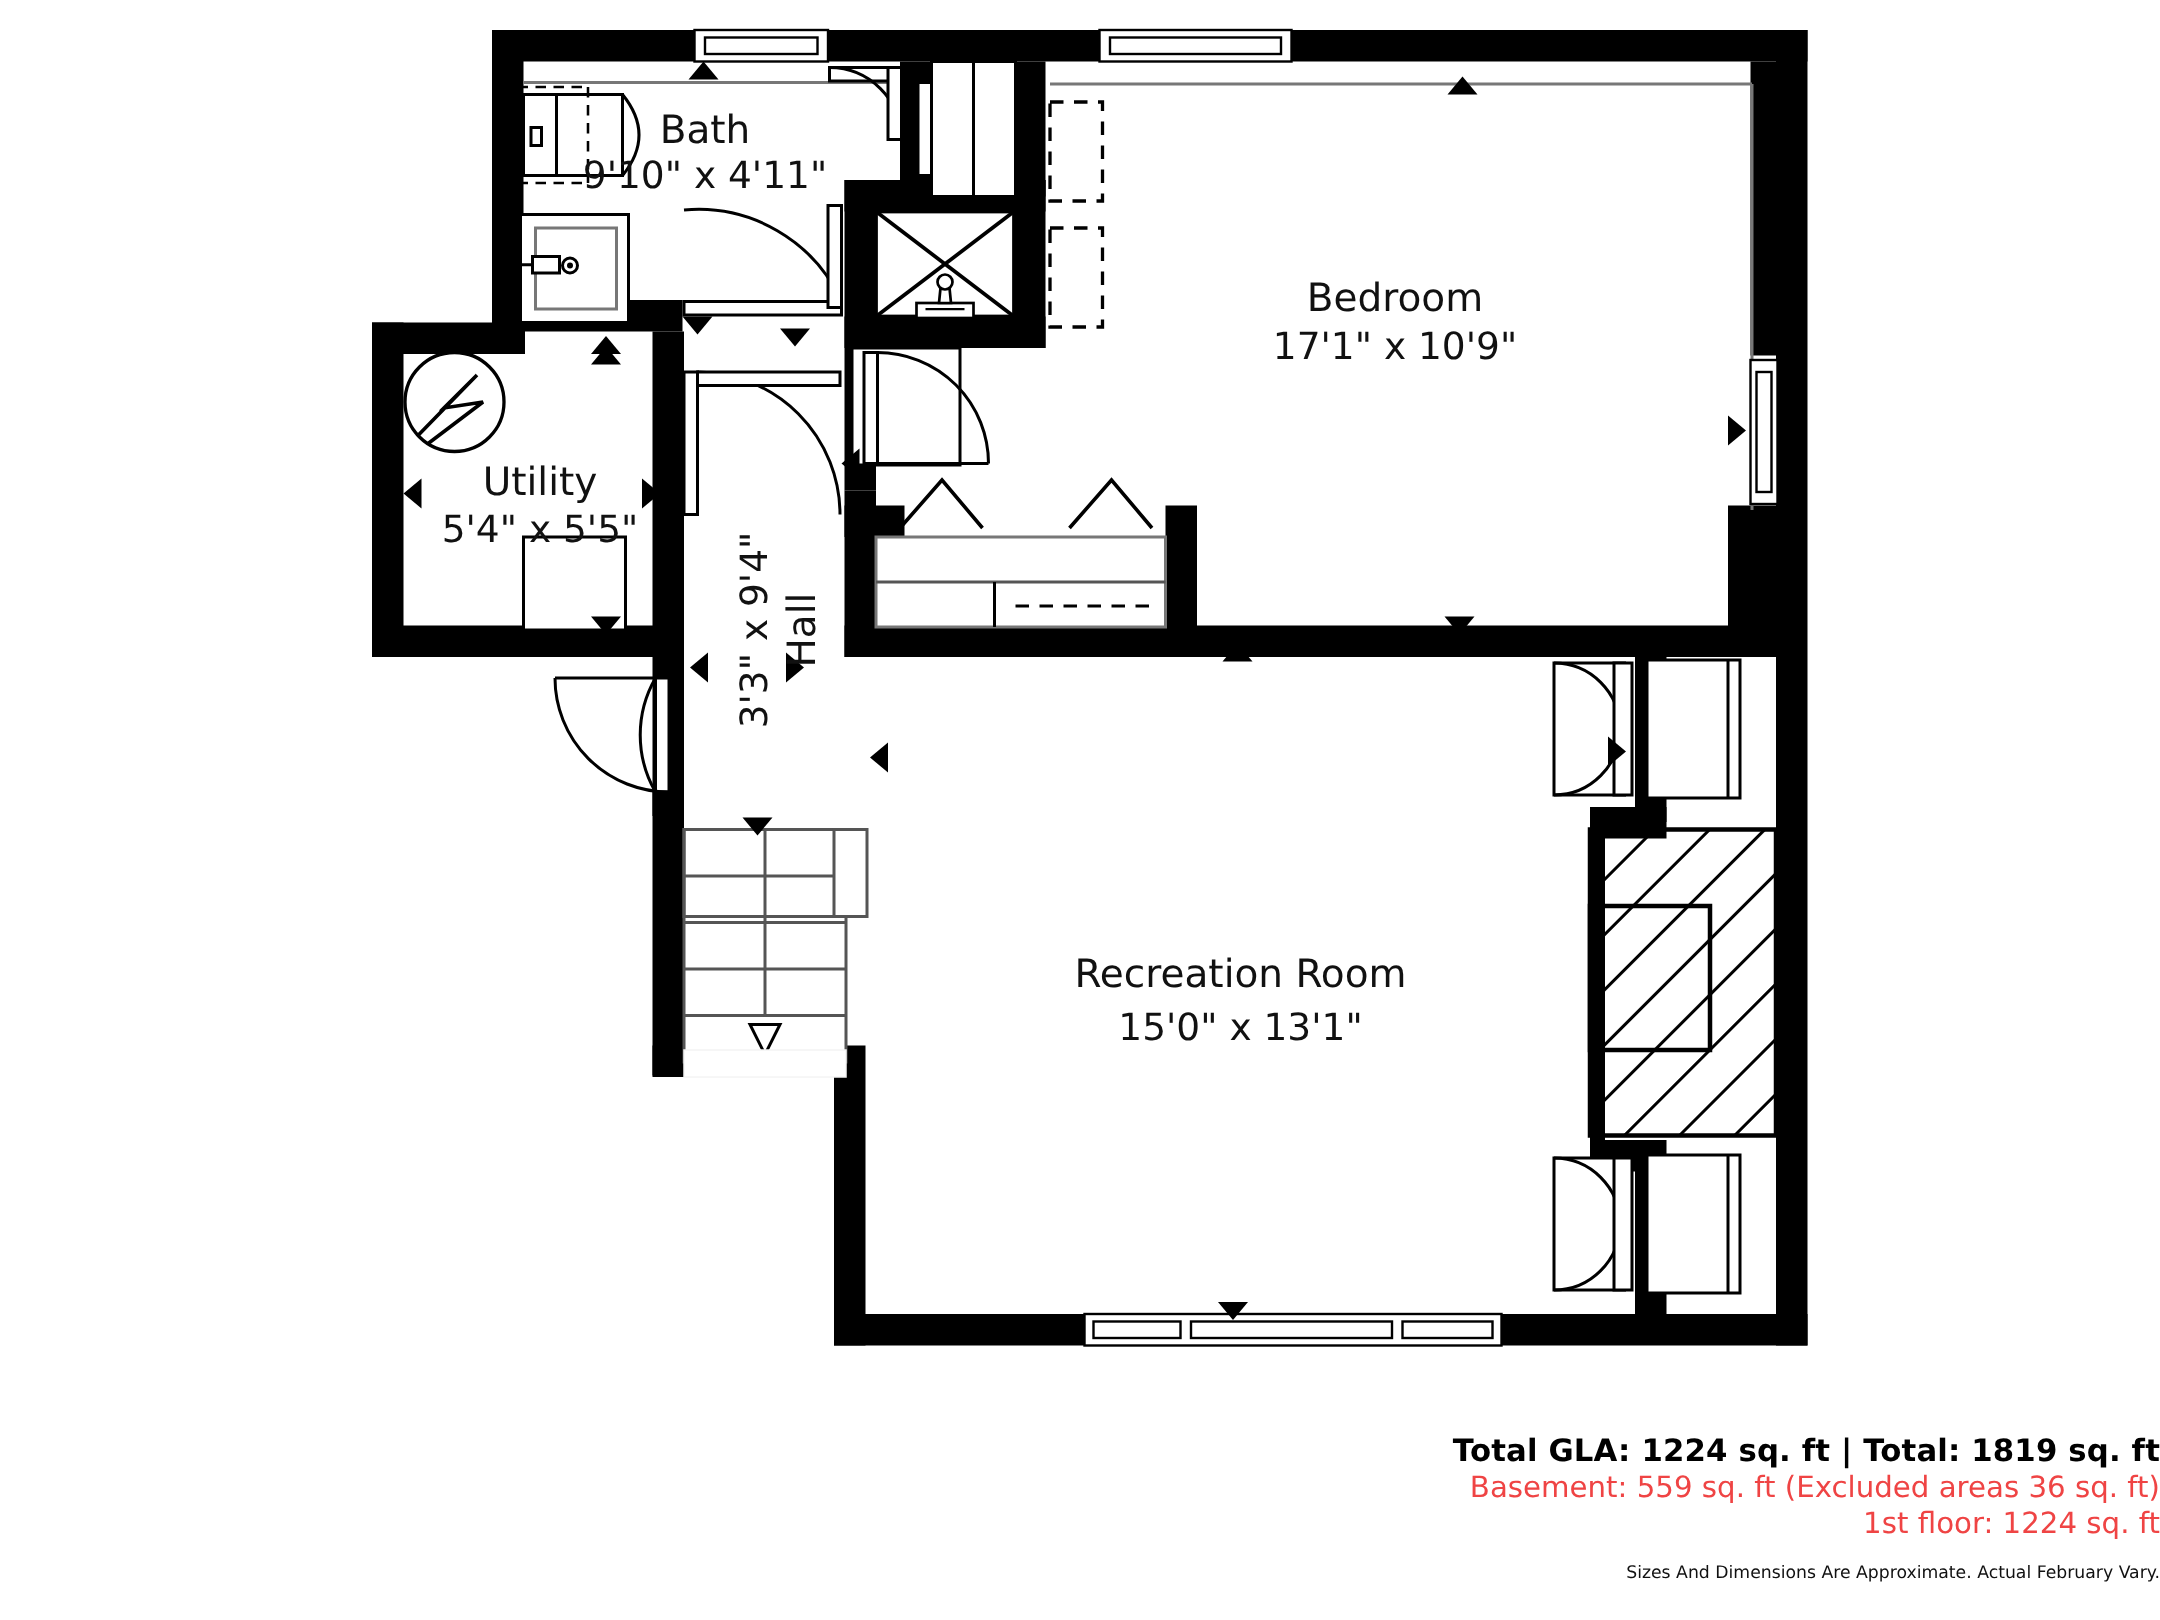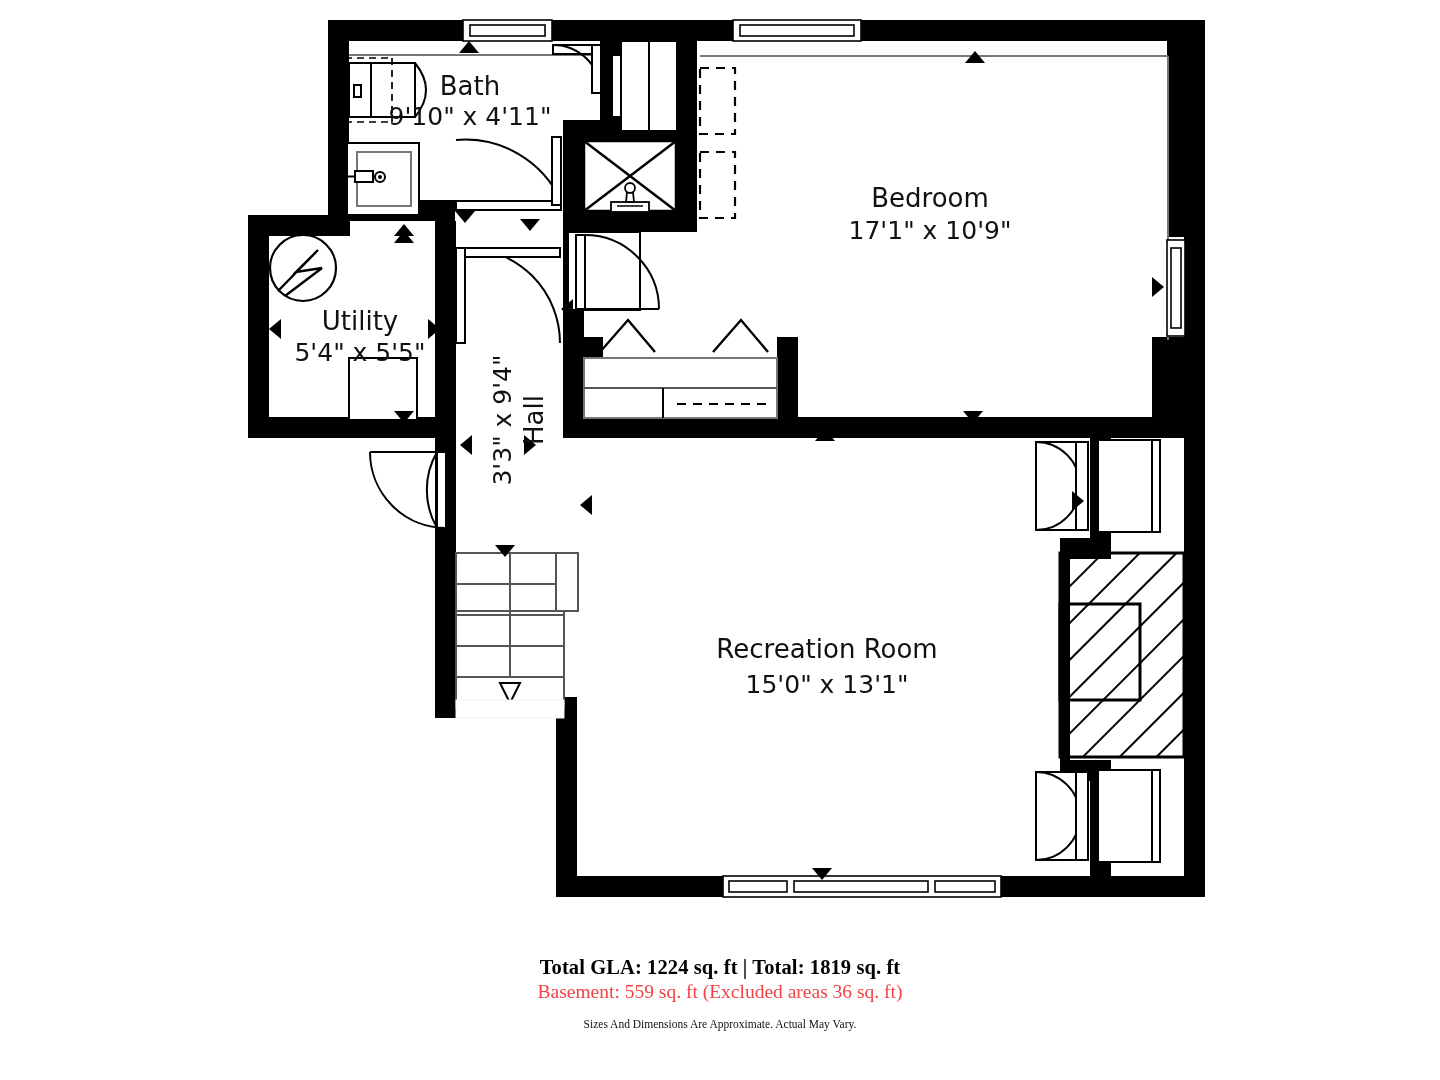--- a/index.html
+++ b/index.html
@@ -35,23 +35,22 @@
     font-size: 26px;
   }
   .room-dims {
     font-size: 25px;
   }
   #footer {
     position: absolute;
     left: 0;
     top: 955px;
     width: 1440px;
-    text-align: center;
+    text-align: right;
     line-height: 1.22;
-    font-family: Liberation Serif, serif;
   }
   #footer .line-total {
     font-size: 20.5px;
     font-weight: bold;
     letter-spacing: 0.1px;
     color: #000;
   }
   #footer .line-basement,
   #footer .line-firstfloor {
     font-size: 19.5px;
@@ -343,14 +342,15 @@
     <text class="room-label room-name" x="827" y="658">Recreation Room</text>
     <text class="room-label room-dims" x="827" y="693">15'0" x 13'1"</text>
   </g>
 
 </svg>
 </div>
 
 <div id="footer">
   <div class="line-total">Total GLA: 1224 sq. ft | Total: 1819 sq. ft</div>
   <div class="line-basement">Basement: 559 sq. ft (Excluded areas 36 sq. ft)</div>
-  <div class="line-disclaimer">Sizes And Dimensions Are Approximate. Actual May Vary.</div>
+  <div class="line-firstfloor">1st floor: 1224 sq. ft</div>
+  <div class="line-disclaimer">Sizes And Dimensions Are Approximate. Actual February Vary.</div>
 </div>
 
 </body></html>

